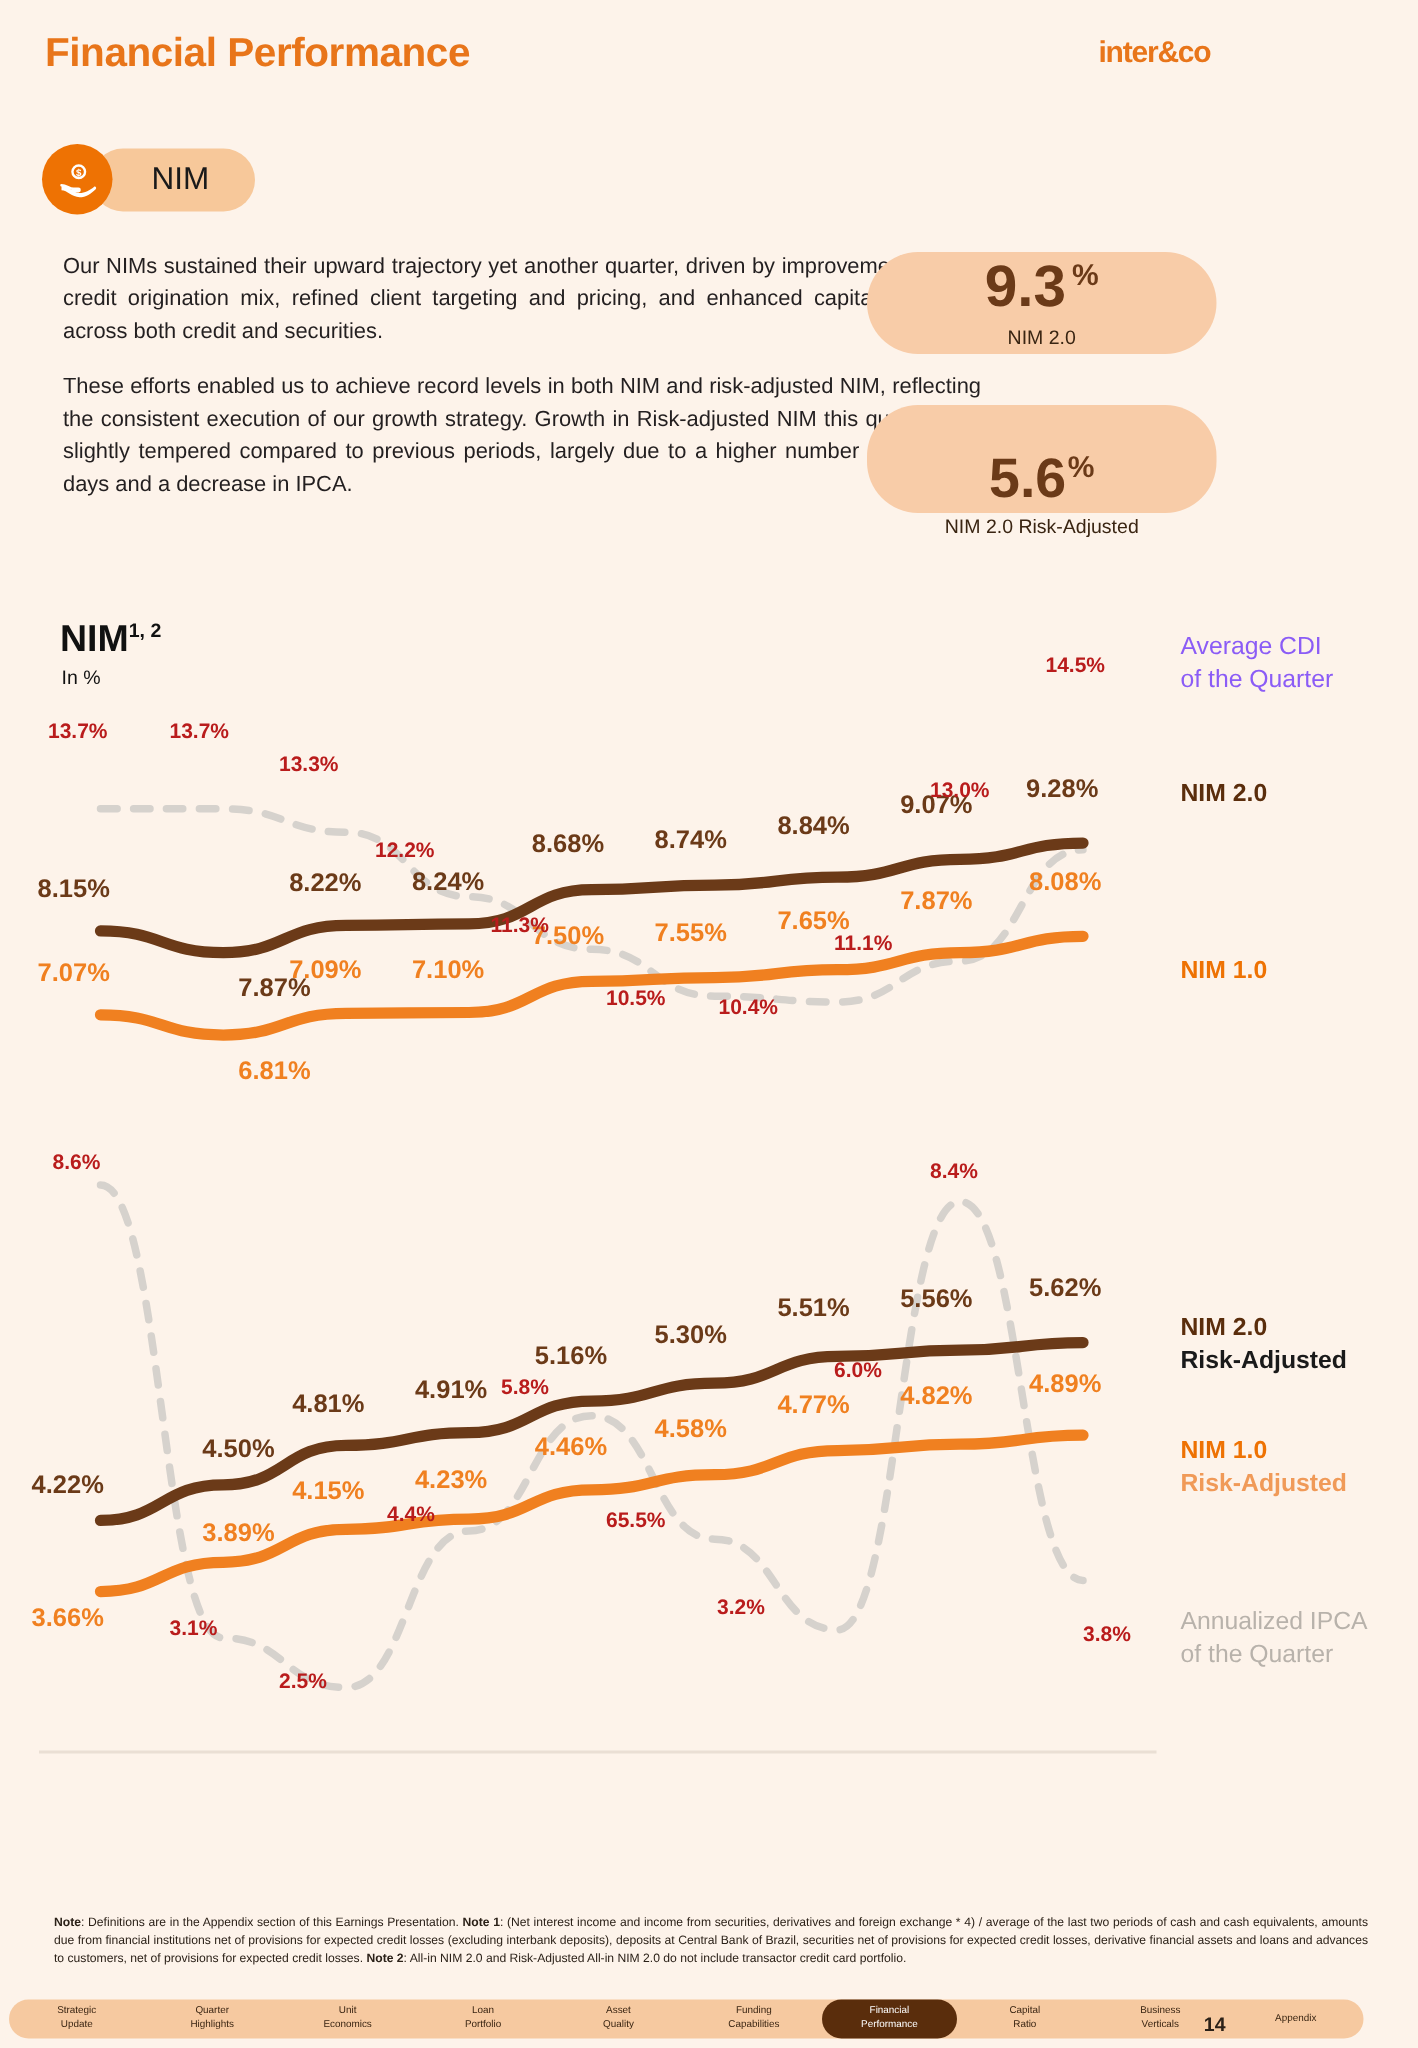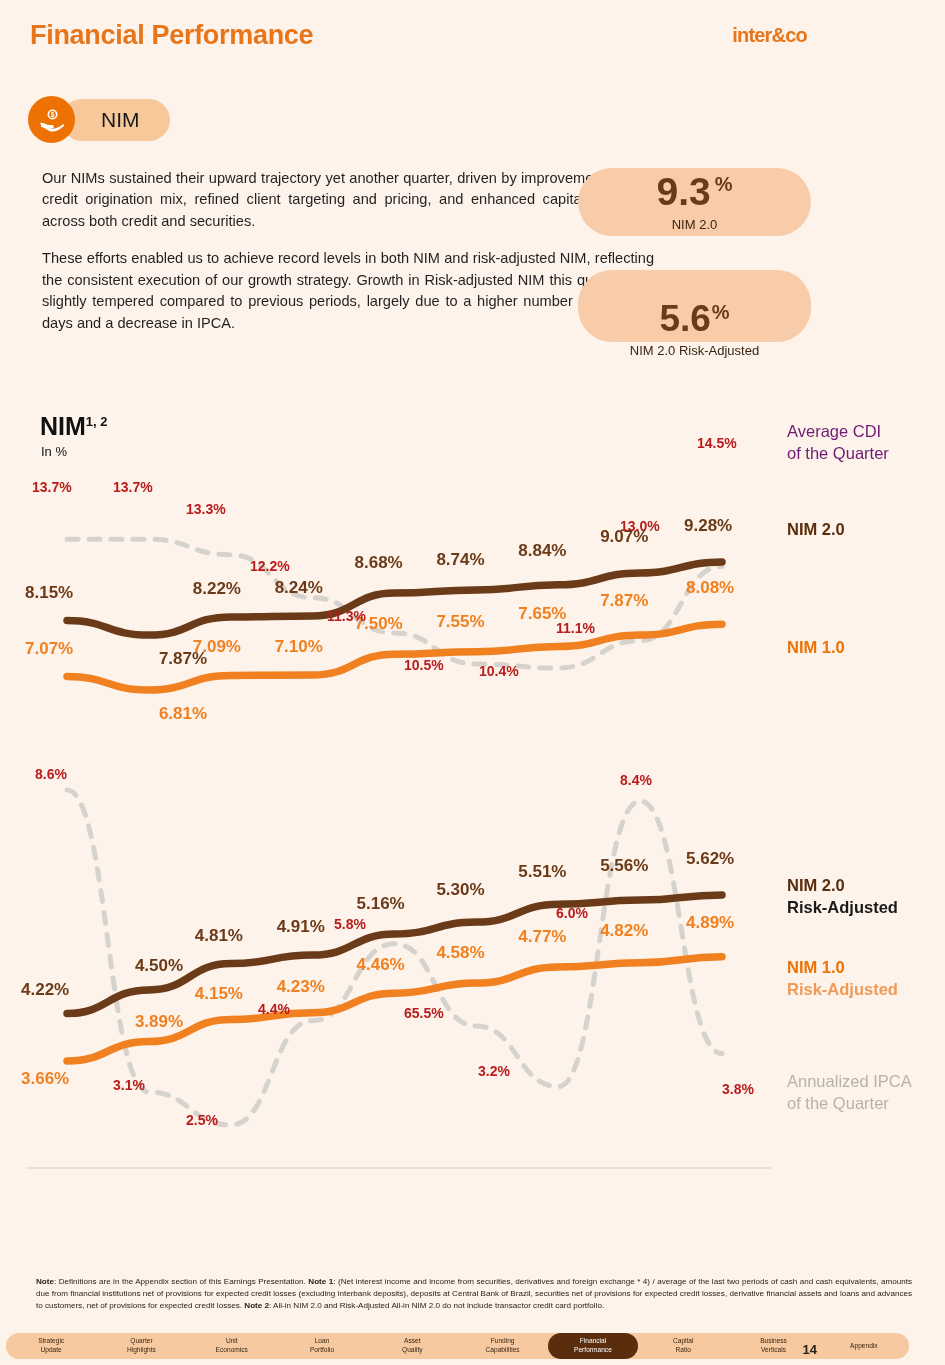--- a/index.html
+++ b/index.html
@@ -74,21 +74,21 @@
   .axis-line { position: absolute; left: 26px; top: 1167px; width: 745px; height: 2px; background: #EADFD4; }
   .xlabels { position: absolute; left: 26px; top: 1186px; width: 745px; display: flex; }
   .xlabels span { flex: 1; text-align: center; font-size: 15px; color: #3A3A3A; }
 
   .lbl { position: absolute; font-weight: bold; white-space: nowrap; }
   .lbl.nim2 { color: #6B3A18; font-size: 17px; }
   .lbl.nim1 { color: #F08020; font-size: 17px; }
   .lbl.ref  { color: #b91c1c; font-size: 14px; font-weight: bold; }
 
   .legend { position: absolute; white-space: nowrap; }
-  .legend.cdi  { color: #701a75; font-size: 16.5px; line-height: 1.35; }
+  .legend.cdi  { color: #8b5cf6; font-size: 16.5px; line-height: 1.35; }
   .legend.ipca { color: #B8B2AB; font-size: 16.5px; line-height: 1.35; }
   .legend.l-nim2 { color: #5A2D0C; font-size: 16.5px; font-weight: bold; line-height: 1.35; }
   .legend.l-nim1 { color: #EE7203; font-size: 16.5px; font-weight: bold; line-height: 1.35; }
   .legend .sub-black { color: #1A1A1A; font-weight: bold; }
   .legend .sub-orange { color: #F09A58; font-weight: bold; }
 
   
   .footnote {
     position: absolute; left: 36px; top: 1276px; width: 876px;
     font-size: 8.1px; line-height: 1.5; color: #2B2118; text-align: justify;

